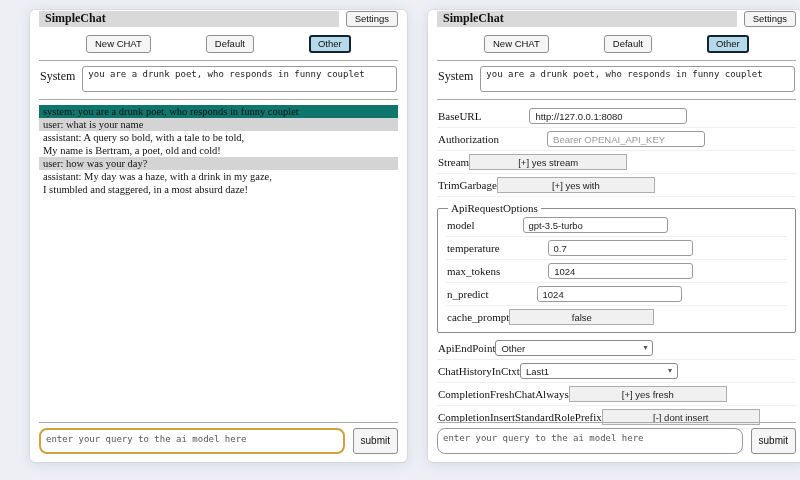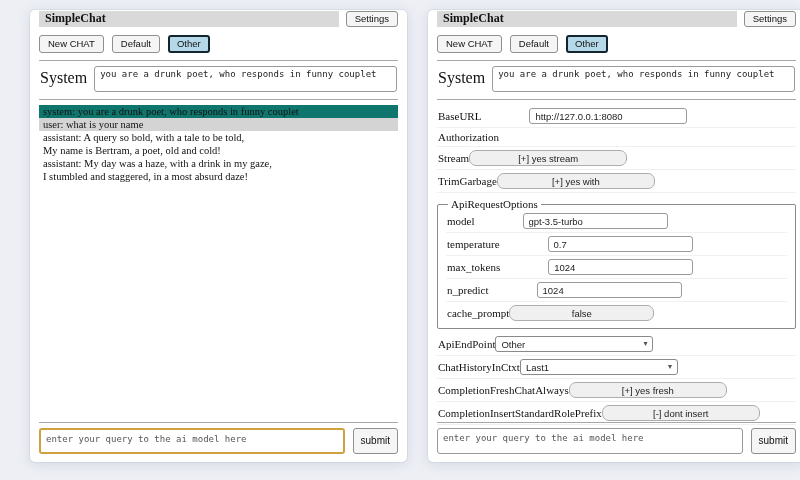--- a/index.html
+++ b/index.html
@@ -37,32 +37,32 @@
     font-family: "Liberation Sans", sans-serif;
     font-size: 9.5px;
     background: #f5f5f5;
     border: 1px solid #8f8f8f;
     border-radius: 3px;
     padding: 1px 8px;
     color: #111;
     line-height: 12px;
   }
   .tabs { display: flex; gap: 8px; margin-top: 8px; }
-  .tab { padding: 2px 8px; }
+  .tab { padding: 2px 8px; margin-left: 47px; }
   .tab.active {
     background: #b5d9e9;
     border: 2px solid #11242f;
     padding: 1px 7px;
   }
 
   .rule { border: none; border-top: 1px solid #a8a8a8; margin: 7px 0 5px 0; }
 
   
   .system-row { display: flex; gap: 7px; margin: 1px 1px 0 1px; }
-  .system-label { font-size: 16px; padding-top: 3px; }
+  .system-label { font-size: 12px; padding-top: 3px; }
   .system-ta {
     flex: 1;
     height: 26px;
     resize: none;
     font-family: "DejaVu Sans Mono", monospace;
     font-size: 9px;
     line-height: 11px;
     border: 1px solid #9a9a9a;
     border-radius: 3px;
     padding: 2px 5px;
@@ -80,21 +80,21 @@
   .query-bar { position: absolute; left: 9px; right: 9px; bottom: 8px; }
   .query-bar .rule { margin: 0 0 5px 0; }
   .query-row { display: flex; gap: 8px; align-items: stretch; }
   .query-ta {
     flex: 1;
     height: 26px;
     resize: none;
     font-family: "DejaVu Sans Mono", monospace;
     font-size: 9px;
     border: 1px solid #999;
-    border-radius: 3px;
+    border-radius: 8px;
     padding: 4px 5px;
     color: #333;
     outline: none;
   }
   .query-ta.focused { border: 2px solid #d2a13f; }
   .query-ta::placeholder { color: #555; opacity: 1; }
   .submit-btn { font-size: 10px; padding: 0 7px; }
 
   
   .settings { margin-top: 2px; }
@@ -115,21 +115,21 @@
     padding: 1px 5px;
     height: 16px;
     color: #222;
     outline: none;
     margin-left: 48px;
   }
   input.control::placeholder { color: #9a9a9a; opacity: 1; }
   .toggle {
     background: #f0f0f0;
     border: 1px solid #adadad;
-    border-radius: 7px;
+    border-radius: 0;
     font-family: "Liberation Sans", sans-serif;
     font-size: 9.5px;
     padding: 2px 0;
     text-align: center;
     color: #222;
     height: 16px;
     line-height: 11px;
   }
   .select {
     background: #fff;
@@ -177,20 +177,21 @@
     <textarea class="system-ta" spellcheck="false" style="">you are a drunk poet, who responds in funny couplet</textarea>
   </div>
 
   <hr class="rule">
 
   <div class="chat">
     <div class="msg system">system: you are a drunk poet, who responds in funny couplet</div>
     <div class="msg user">user: what is your name</div>
     <div class="msg assistant">assistant: A query so bold, with a tale to be told,
 My name is Bertram, a poet, old and cold!</div>
+    <div class="msg user">user: how was your day?</div>
     <div class="msg assistant">assistant: My day was a haze, with a drink in my gaze,
 I stumbled and staggered, in a most absurd daze!</div>
   </div>
 
   <div class="query-bar">
     <hr class="rule">
     <div class="query-row">
       <textarea class="query-ta focused" spellcheck="false" placeholder="enter your query to the ai model here" style=""></textarea>
       <button class="btn submit-btn">submit</button>
     </div>
@@ -220,20 +221,21 @@
 
   <div class="settings">
 
     <div class="srow">
       <span class="srow-label">BaseURL</span>
       <input class="control" spellcheck="false" value="http://127.0.0.1:8080" style="">
     </div>
 
     <div class="srow">
       <span class="srow-label">Authorization</span>
+      <input class="control" spellcheck="false" placeholder="Bearer OPENAI_API_KEY" style="">
     </div>
 
     <div class="srow">
       <span class="srow-label">Stream</span>
       <button class="control toggle">[+] yes stream</button>
     </div>
 
     <div class="srow">
       <span class="srow-label">TrimGarbage</span>
       <button class="control toggle">[+] yes with</button>

